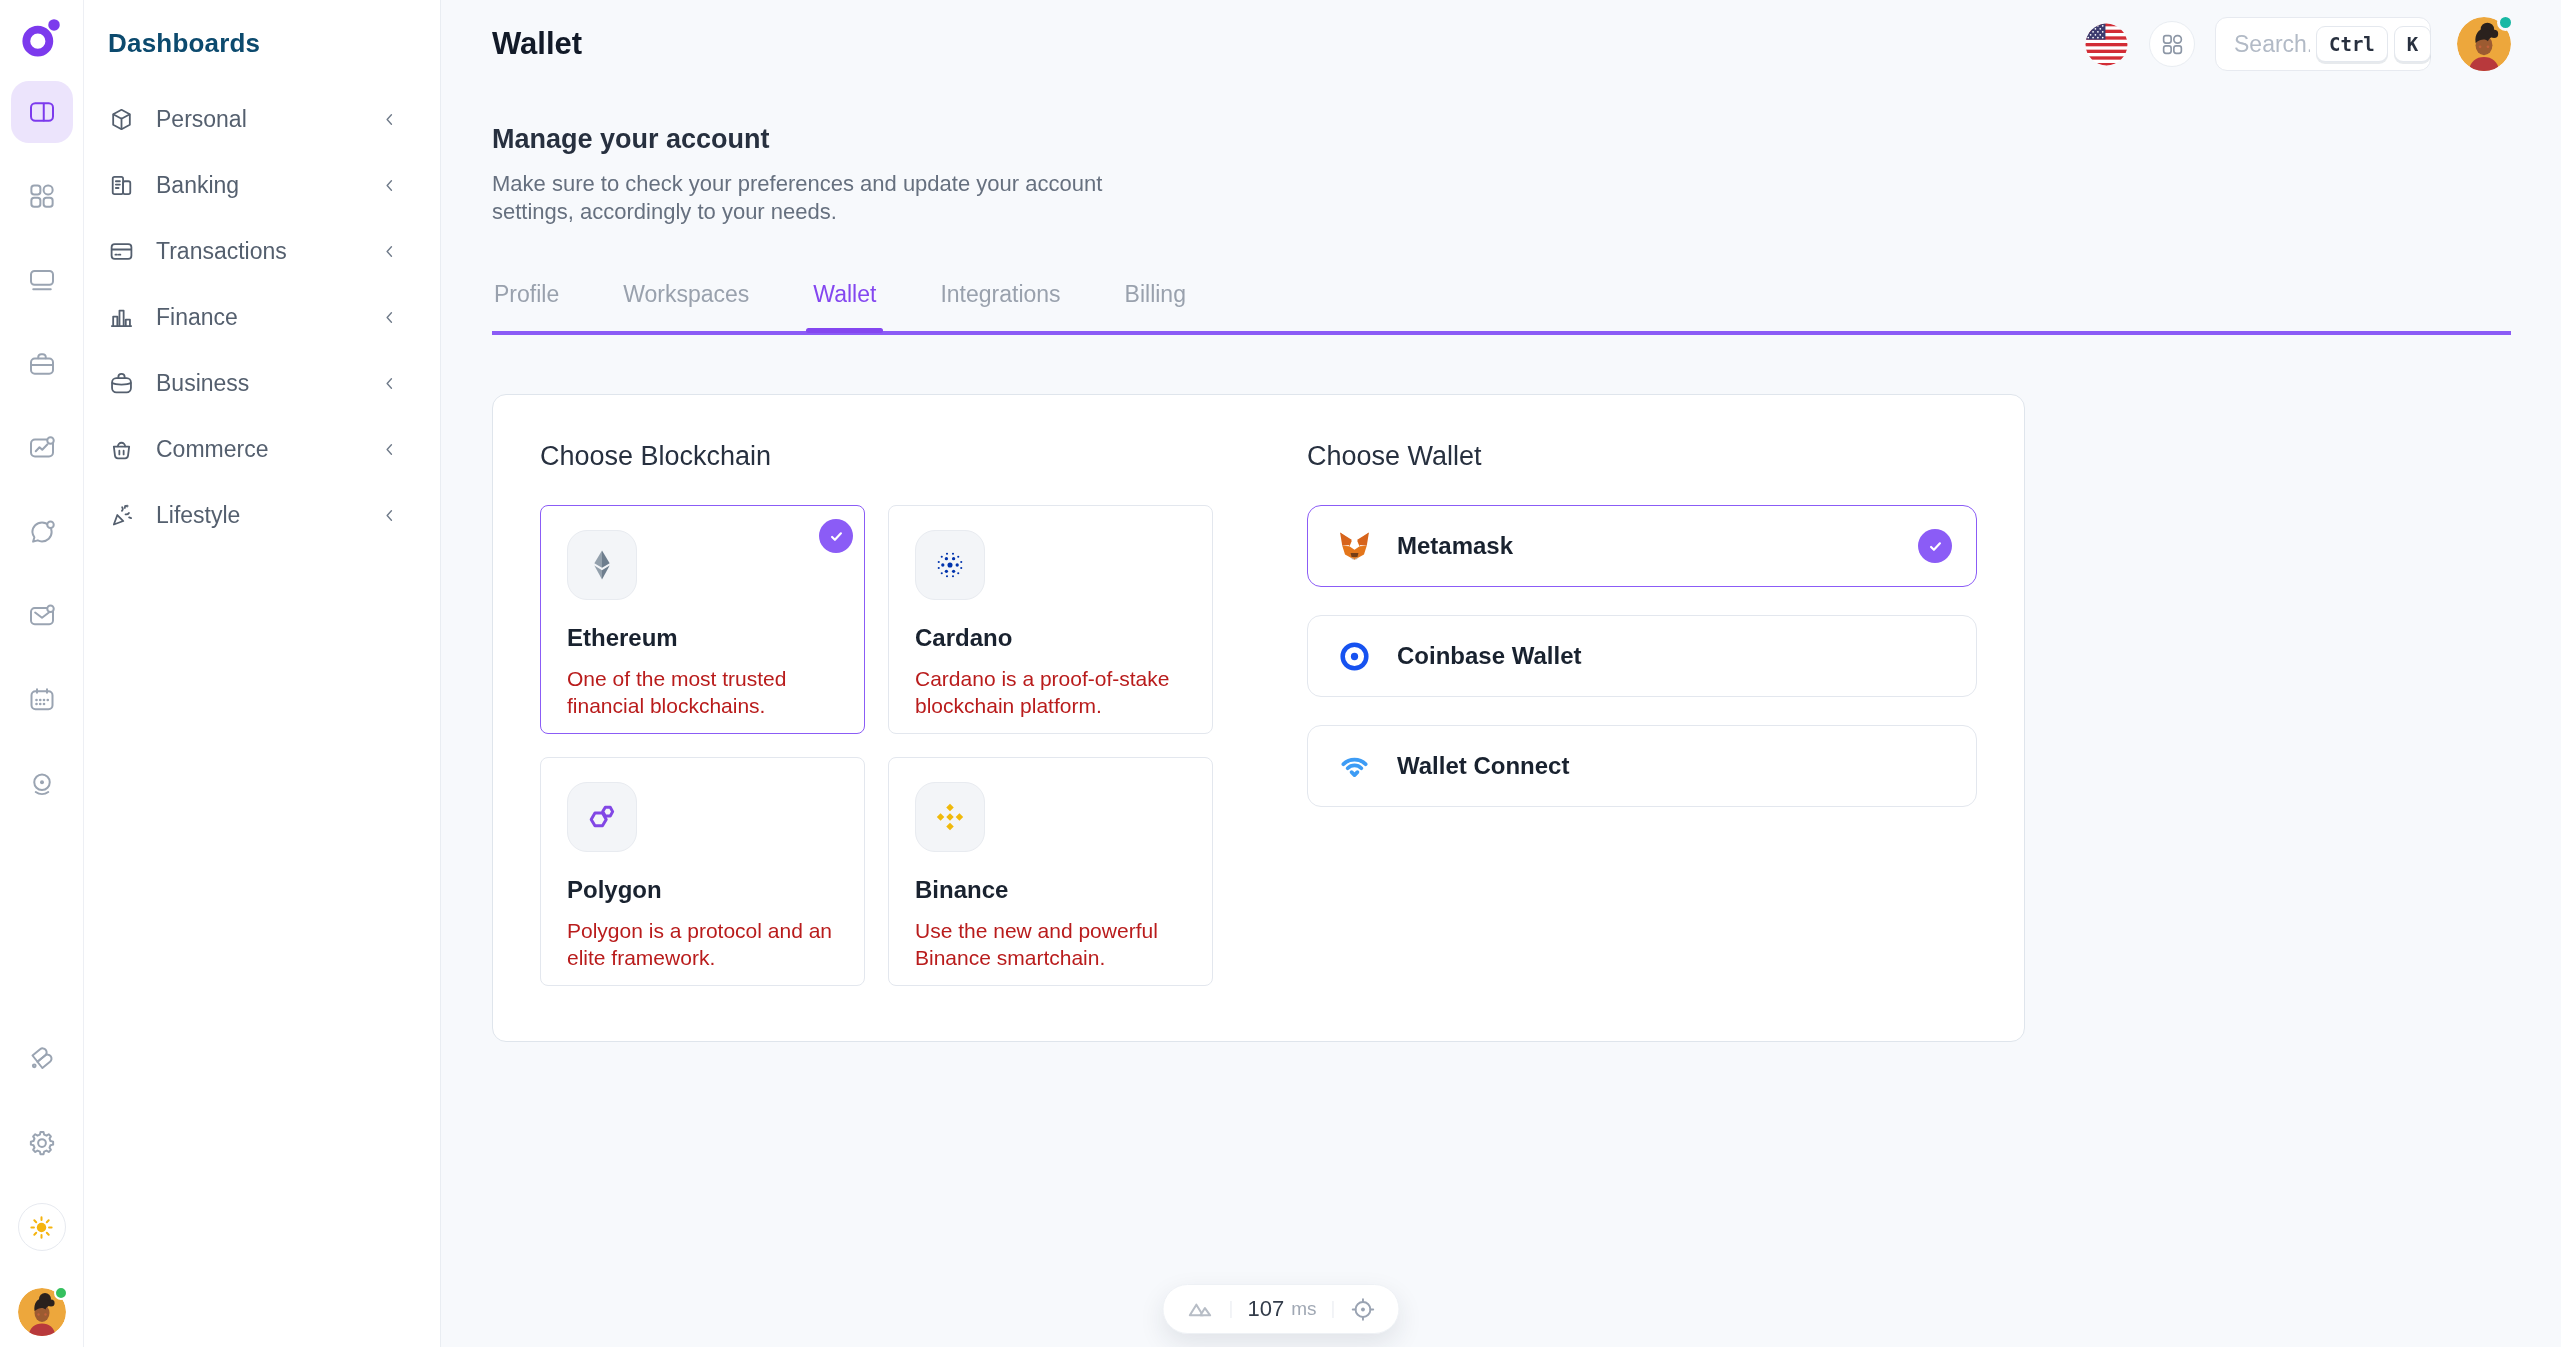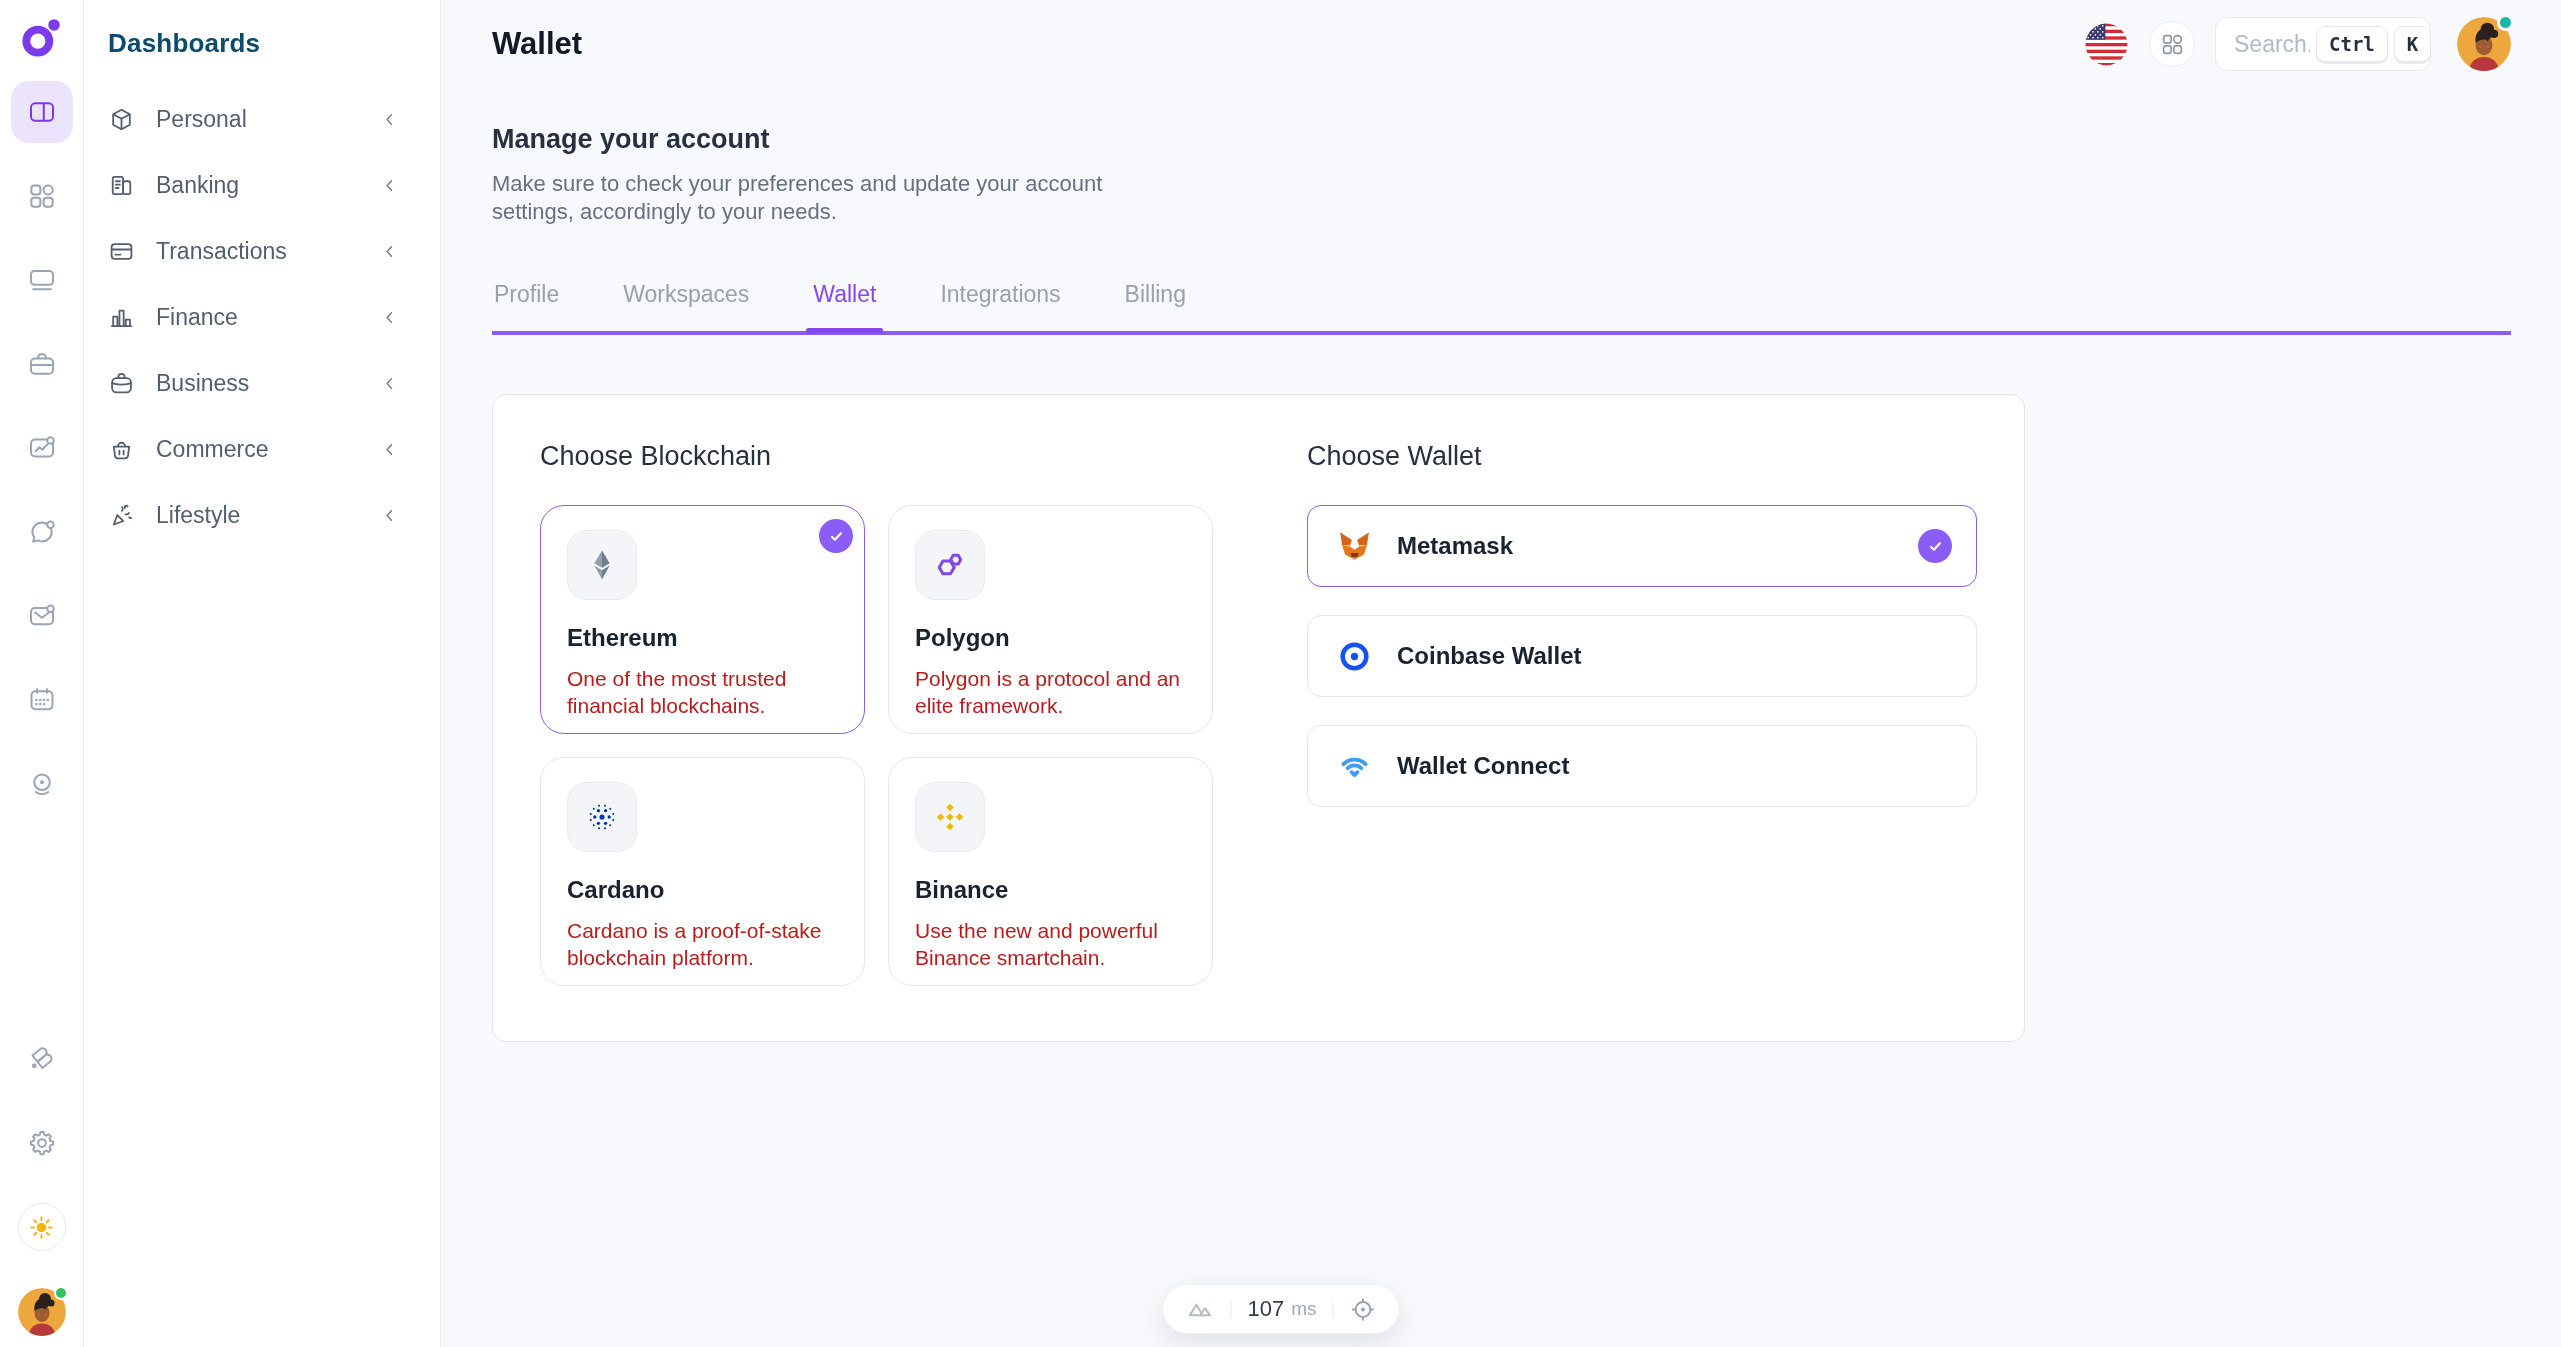--- a/index.html
+++ b/index.html
@@ -58,21 +58,21 @@
   .tab { font-size:23px; color:#99a1ad; padding:0 2px 23px; position:relative; }
   .tab.active { color:#8447f0; font-weight:500; }
   .tab.active::after { content:""; position:absolute; left:-5px; right:-5px; bottom:-2px; height:5px; border-radius:3px; background:#8447f0; }
 
   .panel { margin-top:59px; width:1533px; height:648px; background:#fff; border:1px solid #dfe5ec; border-radius:14px; padding:46px 47px; display:flex; }
   .col-left { width:674px; margin-right:93px; flex:none; }
   .col-right { flex:1; }
   .sec-heading { font-size:27px; font-weight:400; color:#27303f; }
 
   .bc-grid { display:grid; grid-template-columns:325px 325px; gap:23px; margin-top:33px; }
-  .bc-card { height:229px; background:#fff; border:1.5px solid #e3e7ee; border-radius:24px; padding:24px 26px; position:relative; text-align:left; }
+  .bc-card { height:229px; background:#fff; border:1.5px solid #e3e7ee; border-radius:8px; padding:24px 26px; position:relative; text-align:left; }
   .bc-card.selected { border-color:#8b5cf6; }
   .bc-icon-box { width:70px; height:70px; border-radius:20px; background:#f3f5f8; border:1px solid #e8ebf0; display:flex; align-items:center; justify-content:center; }
   .bc-icon-box svg { width:36px; height:36px; }
   .bc-name { margin-top:24px; font-size:24px; font-weight:700; color:#19222f; }
   .bc-desc { margin-top:13px; font-size:21px; line-height:27px; color:#b91c1c; }
   .check-badge { width:34px; height:34px; border-radius:50%; background:#8b5cf6; display:flex; align-items:center; justify-content:center; flex:none; }
   .check-badge svg { width:19px; height:19px; }
   .bc-check { position:absolute; top:13px; right:11px; }
 
   .w-list { margin-top:33px; }
@@ -440,33 +440,20 @@
               <svg viewBox="0 0 24 24" fill="none" stroke="#fff" stroke-width="2.7" stroke-linecap="round" stroke-linejoin="round">
                 <path d="M6.4 12.6l3.6 3.6 7.6-8.2"></path>
               </svg>
             </span>
      <div class="bc-name">Ethereum</div>
      <div class="bc-desc">One of the most trusted financial blockchains.</div>
           </button>
           <button class="bc-card ">
      <span class="bc-icon-box">
               <span>
-                <svg viewBox="0 0 24 24" fill="none" stroke="#8247e5" stroke-width="2" stroke-linejoin="round">
-                  <path d="M14.8 13.6L12.3 17.9 7.3 17.9 4.8 13.6 7.3 9.3 12.3 9.3z"></path>
-                  <path d="M19.1 8.4L17.5 11.3 14.2 11.3 12.5 8.4 14.2 5.5 17.5 5.5z"></path>
-                </svg>
-              </span>
-            </span>
-
-     <div class="bc-name">Polygon</div>
-     <div class="bc-desc">Polygon is a protocol and an elite framework.</div>
-          </button>
-          <button class="bc-card ">
-     <span class="bc-icon-box">
-              <span>
                 <svg viewBox="0 0 24 24" fill="#0033ad">
                   <circle cx="12" cy="12" r="1.7"></circle>
                   <circle cx="16.8" cy="12" r="1.1"></circle>
                   <circle cx="14.4" cy="16.2" r="1.1"></circle>
                   <circle cx="9.6" cy="16.2" r="1.1"></circle>
                   <circle cx="7.2" cy="12" r="1.1"></circle>
                   <circle cx="9.6" cy="7.8" r="1.1"></circle>
                   <circle cx="14.4" cy="7.8" r="1.1"></circle>
                   <circle cx="19.5" cy="14" r=".7"></circle>
                   <circle cx="17.5" cy="17.5" r=".7"></circle>
@@ -483,20 +470,33 @@
                 </svg>
               </span>
             </span>
 
      <div class="bc-name">Cardano</div>
      <div class="bc-desc">Cardano is a proof-of-stake blockchain platform.</div>
           </button>
           <button class="bc-card ">
      <span class="bc-icon-box">
               <span>
+                <svg viewBox="0 0 24 24" fill="none" stroke="#8247e5" stroke-width="2" stroke-linejoin="round">
+                  <path d="M14.8 13.6L12.3 17.9 7.3 17.9 4.8 13.6 7.3 9.3 12.3 9.3z"></path>
+                  <path d="M19.1 8.4L17.5 11.3 14.2 11.3 12.5 8.4 14.2 5.5 17.5 5.5z"></path>
+                </svg>
+              </span>
+            </span>
+
+     <div class="bc-name">Polygon</div>
+     <div class="bc-desc">Polygon is a protocol and an elite framework.</div>
+          </button>
+          <button class="bc-card ">
+     <span class="bc-icon-box">
+              <span>
                 <svg viewBox="0 0 24 24" fill="#f0b90b">
                   <path d="M12 3.2l2.5 2.5L12 8.2 9.5 5.7z"></path>
                   <path d="M5.7 9.5l2.5 2.5-2.5 2.5-2.5-2.5z"></path>
                   <path d="M12 9.5l2.5 2.5-2.5 2.5-2.5-2.5z"></path>
                   <path d="M18.3 9.5l2.5 2.5-2.5 2.5-2.5-2.5z"></path>
                   <path d="M12 15.8l2.5 2.5L12 20.8l-2.5-2.5z"></path>
                 </svg>
               </span>
             </span>
 

